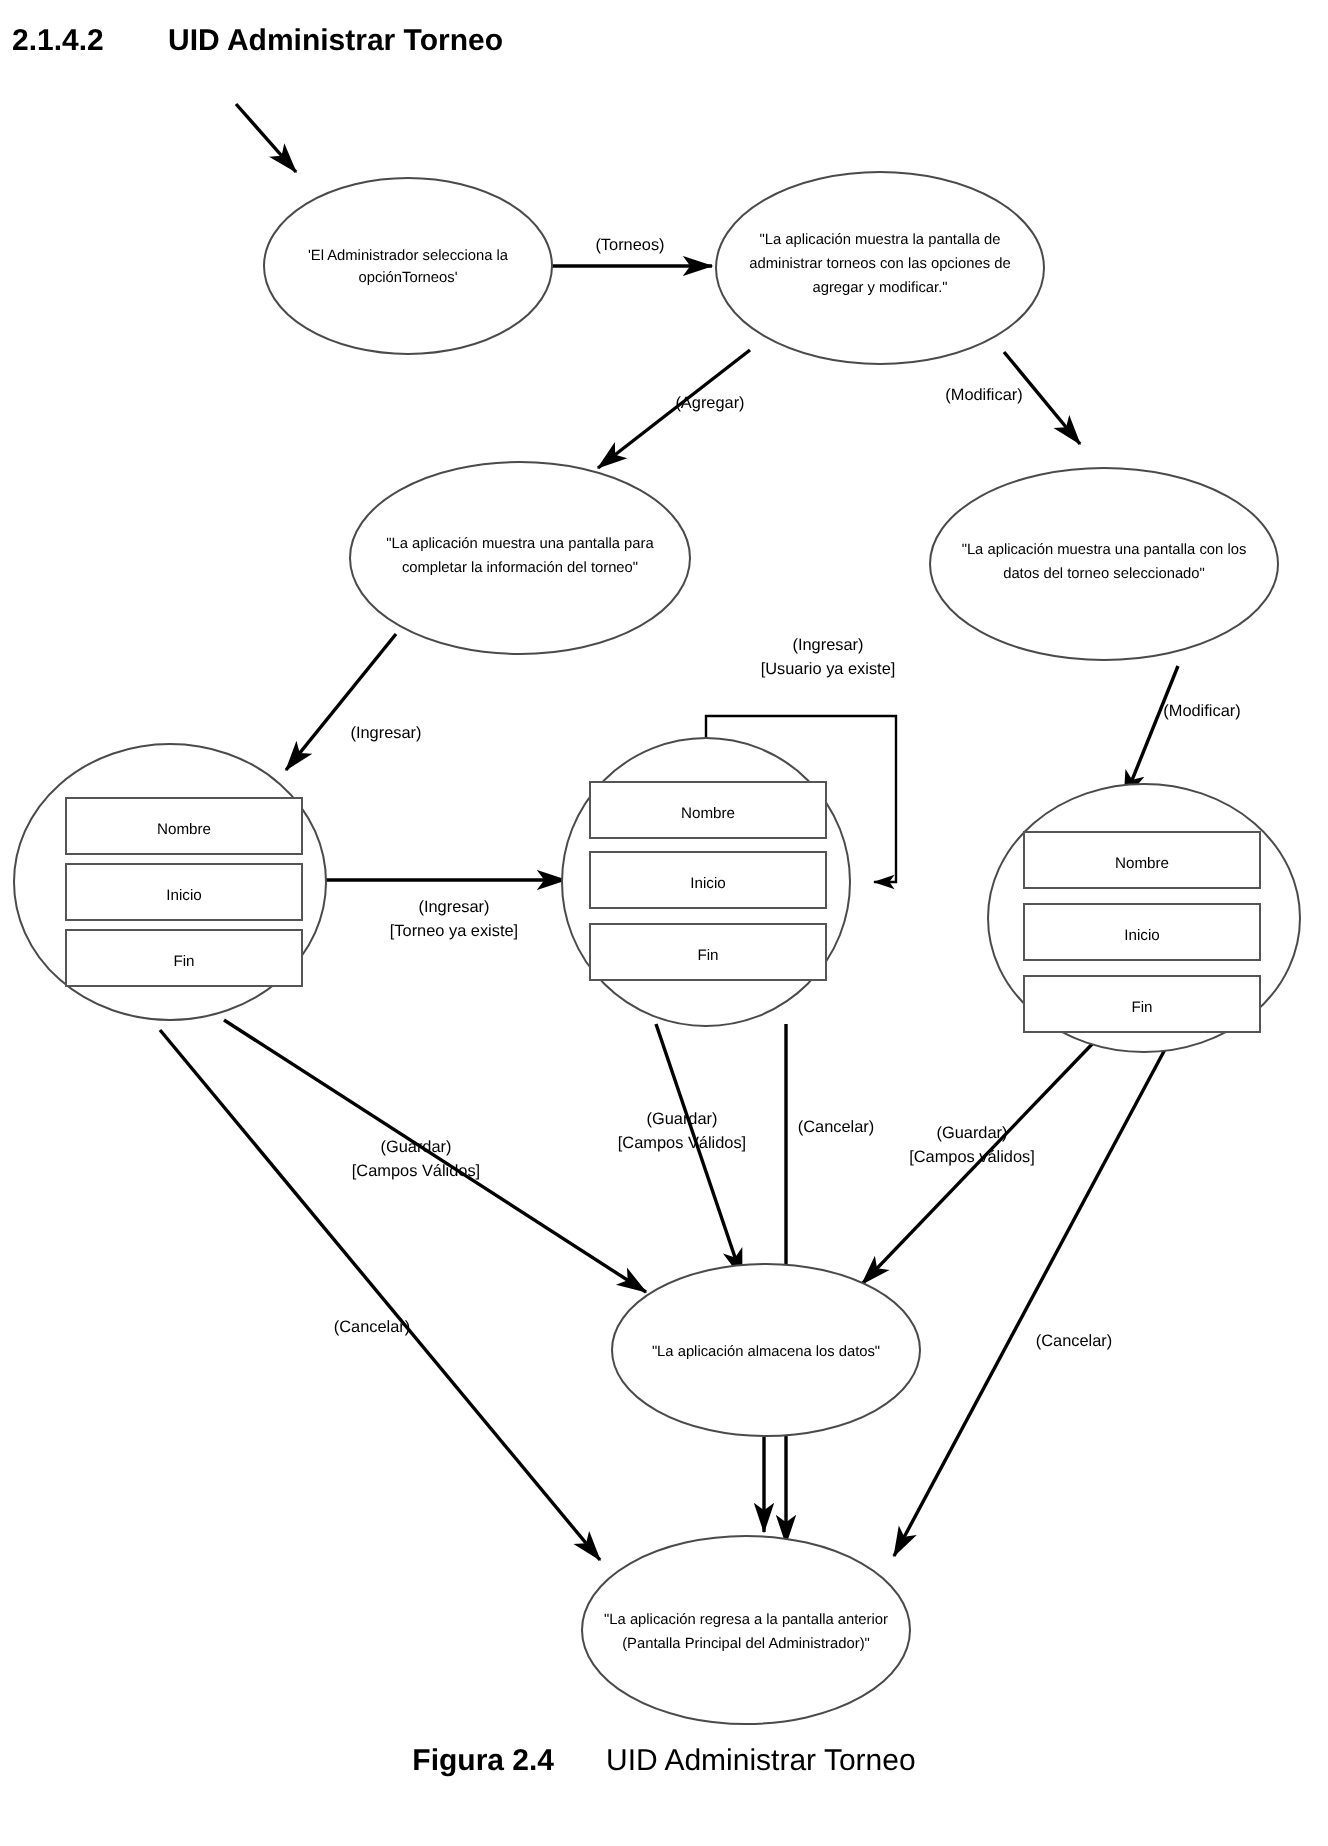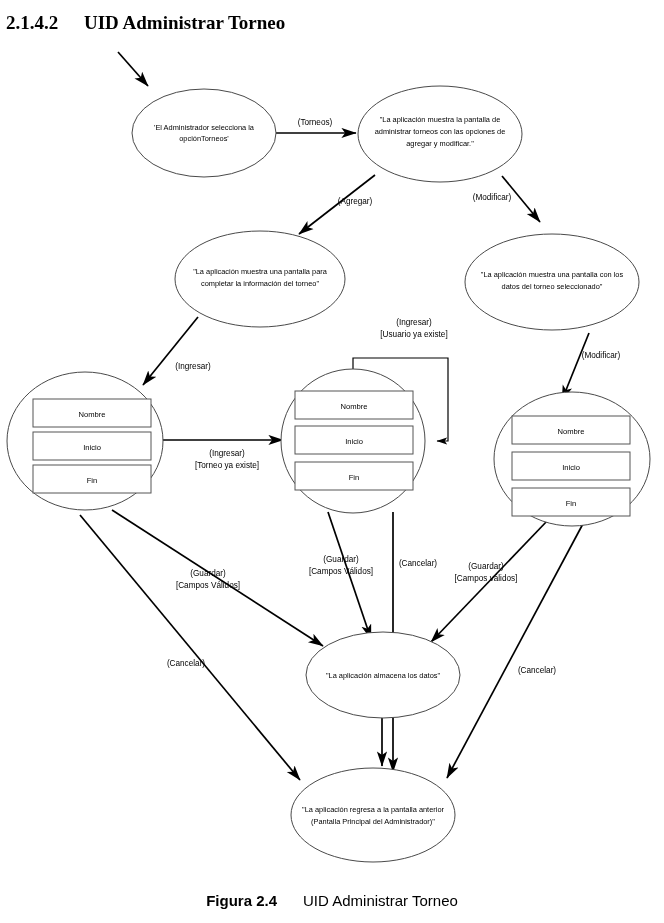--- a/index.html
+++ b/index.html
@@ -2,28 +2,28 @@
 <html><head>
 <meta charset="utf-8">
 <style>
   html,body{margin:0;padding:0;background:#ffffff;}
   body{
     width:664px;height:923px;position:relative;overflow:hidden;
     font-family:"Liberation Sans", sans-serif;color:#000;
   }
   .sec-head{
     position:absolute;left:6px;top:12px;
-    font-family:Liberation Serif, serif;
-    font-weight:bold;font-size:19px;letter-spacing:0px;
+    font-family:Liberation Sans, sans-serif;
+    font-weight:bold;font-size:15px;letter-spacing:0px;
     white-space:nowrap;
   }
   .sec-head .num{display:inline-block;width:78px;}
   .diagram{position:absolute;left:0;top:0;width:664px;height:885px;}
   .caption{
-    position:absolute;left:0;top:892px;width:664px;
+    position:absolute;left:0;top:872px;width:664px;
     text-align:center;font-size:15px;
     font-family:"Liberation Sans", sans-serif;
   }
   .caption .cnum{font-weight:bold;}
   .caption .ctxt{display:inline-block;margin-left:26px;}
   svg text{font-family:"Liberation Sans", sans-serif;}
   .node-text{font-size:7.4px;}
   .field-text{font-size:7.6px;}
   .edge-text{font-size:8.2px;}
   .ellipse{fill:#ffffff;stroke:#4a4a4a;stroke-width:1;}

